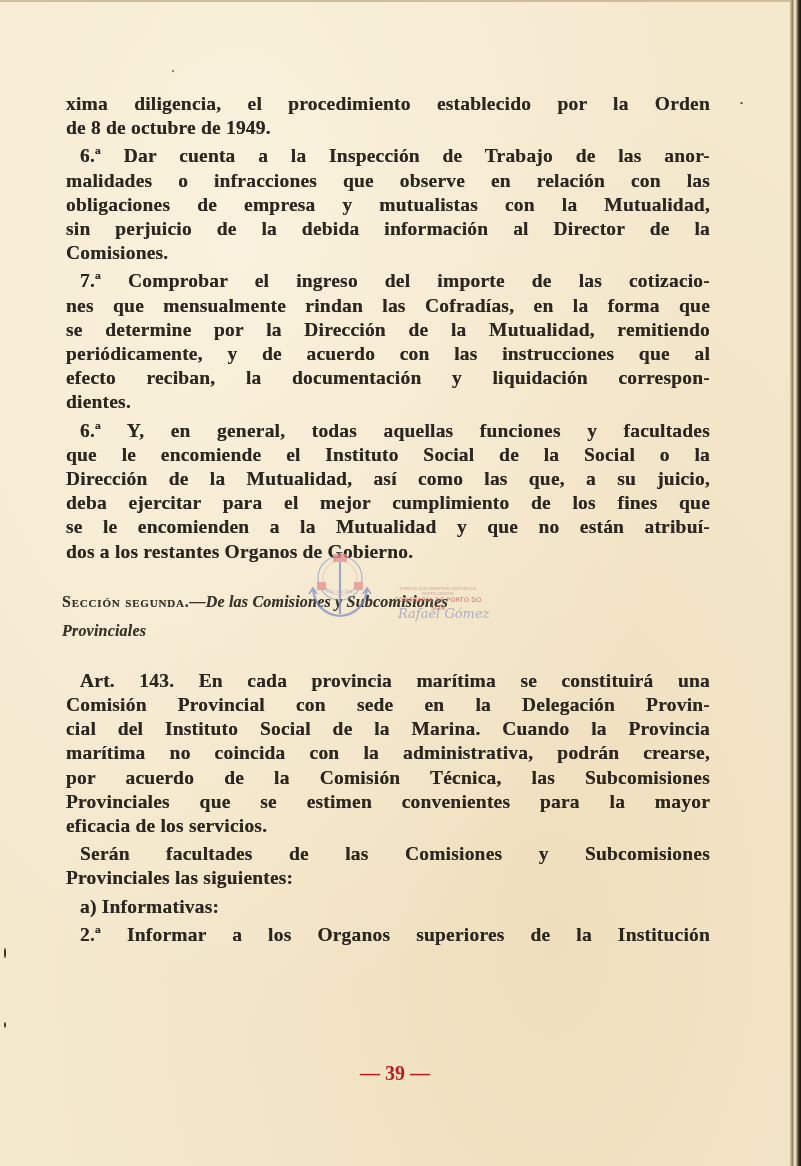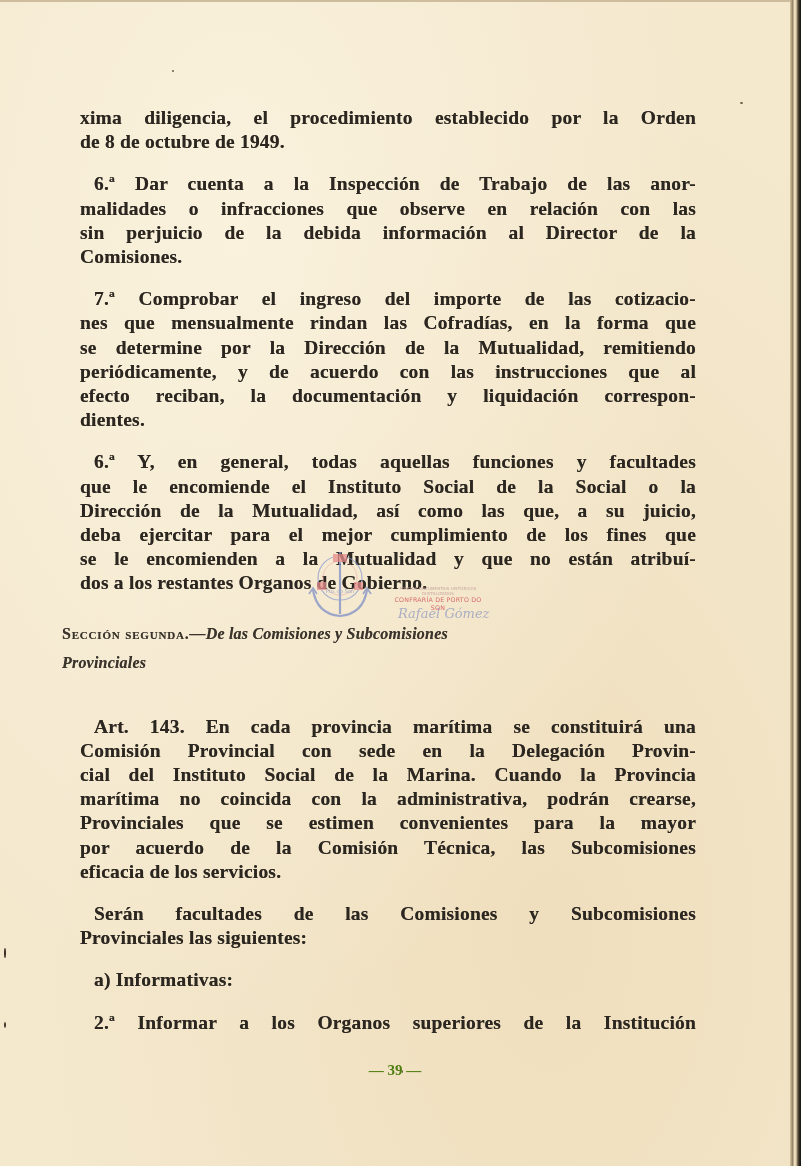--- a/index.html
+++ b/index.html
@@ -20,34 +20,34 @@
     .binding {
       position: absolute; right: 0; top: 0; width: 11px; height: 1166px;
       background: linear-gradient(to right, #d8c7a3 0px, #8c7a5c 3px, #f1e4c7 4px, #e3d3b0 6px, #5a4d3a 8px, #1d1a16 10px);
     }
     .text-block {
       position: absolute; left: 62px; top: 88px; width: 652px;
       font-size: 19.5px; line-height: 24.2px; letter-spacing: 0.2px;
       text-align: justify; font-weight: bold;
       text-shadow: 0 0 0.4px rgba(40,35,28,0.6);
     }
-    .text-block p { margin: 18px; }
+    .text-block p { margin: 4px; }
     .indent { text-indent: 14px; }
     .line { display: block; text-align: justify; text-align-last: justify; white-space: nowrap; }
     .line.last { text-align-last: left; }
     .heading {
       margin: 23px 0 0 0; text-align: left; font-weight: normal; font-size: 16px; line-height: 29px;
       color: #3a342c;
     }
     .heading .sc { font-variant: small-caps; letter-spacing: 0.8px; font-weight: bold; }
     .heading .it { font-style: italic; font-weight: bold; }
     .gap { height: 20px; }
     .page-number {
       position: absolute; left: 0; width: 790px; top: 1062px; text-align: center;
-      font-size: 15px; font-weight: bold; color: #4d7c0f;
+      font-size: 20px; font-weight: bold; color: #b91c1c;
     }
     .stamp { position: absolute; left: 305px; top: 548px; width: 70px; height: 80px; opacity: 0.75; }
     .stamp-text { position: absolute; left: 388px; top: 586px; width: 100px; text-align: center; font-family: "DejaVu Sans", sans-serif; }
     .stamp-small { font-size: 4px; color: #c9a3a0; letter-spacing: 0.1px; line-height: 5px; }
     .stamp-main { font-size: 6.3px; color: #d86a6a; letter-spacing: 0.2px; line-height: 8px; }
     .signature { position: absolute; left: 398px; top: 570px; font-family: "DejaVu Serif", serif; font-style: italic; font-size: 13px; color: rgba(110,125,190,0.55); margin-top: 36px; }
     .speck { position: absolute; background: #6b5d48; border-radius: 50%; }
   </style>
 </head>
 <body>
@@ -62,20 +62,21 @@
 <div class="speck" style="left:4px;top:1022px;width:2px;height:6px;background:#3a3027;"></div>
 
 <div class="text-block">
   <p>
     <span class="line">xima diligencia, el procedimiento establecido por la Orden</span>
     <span class="line last">de 8 de octubre de 1949.</span>
   </p>
   <p>
     <span class="line indent">6.ª Dar cuenta a la Inspección de Trabajo de las anor-</span>
     <span class="line">malidades o infracciones que observe en relación con las</span>
+    <span class="line">obligaciones de empresa y mutualistas con la Mutualidad,</span>
     <span class="line">sin perjuicio de la debida información al Director de la</span>
     <span class="line last">Comisiones.</span>
   </p>
   <p>
     <span class="line indent">7.ª Comprobar el ingreso del importe de las cotizacio-</span>
     <span class="line">nes que mensualmente rindan las Cofradías, en la forma que</span>
     <span class="line">se determine por la Dirección de la Mutualidad, remitiendo</span>
     <span class="line">periódicamente, y de acuerdo con las instrucciones que al</span>
     <span class="line">efecto reciban, la documentación y liquidación correspon-</span>
     <span class="line last">dientes.</span>
@@ -93,22 +94,22 @@
     <span class="sc">Sección segunda.</span><span class="it">—De las Comisiones y Subcomisiones</span><br>
     <span class="it">Provinciales</span>
   </div>
   <div class="gap"></div>
 
   <p>
     <span class="line indent">Art. 143. En cada provincia marítima se constituirá una</span>
     <span class="line">Comisión Provincial con sede en la Delegación Provin-</span>
     <span class="line">cial del Instituto Social de la Marina. Cuando la Provincia</span>
     <span class="line">marítima no coincida con la administrativa, podrán crearse,</span>
+    <span class="line">por acuerdo de la Comisión Técnica, las Subcomisiones</span>
     <span class="line">Provinciales que se estimen convenientes para la mayor</span>
-    <span class="line">por acuerdo de la Comisión Técnica, las Subcomisiones</span>
     <span class="line last">eficacia de los servicios.</span>
   </p>
   <p>
     <span class="line indent">Serán facultades de las Comisiones y Subcomisiones</span>
     <span class="line last">Provinciales las siguientes:</span>
   </p>
   <p>
     <span class="line last indent">a) Informativas:</span>
   </p>
   <p>

